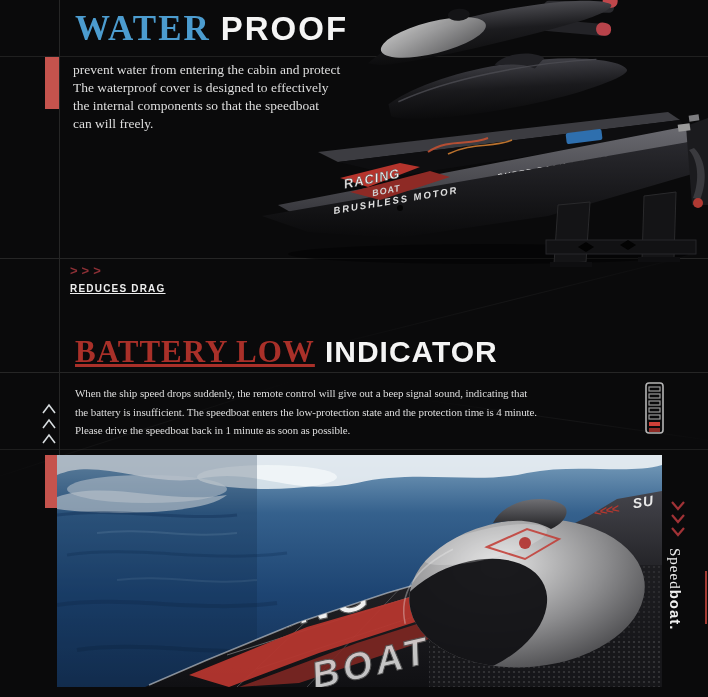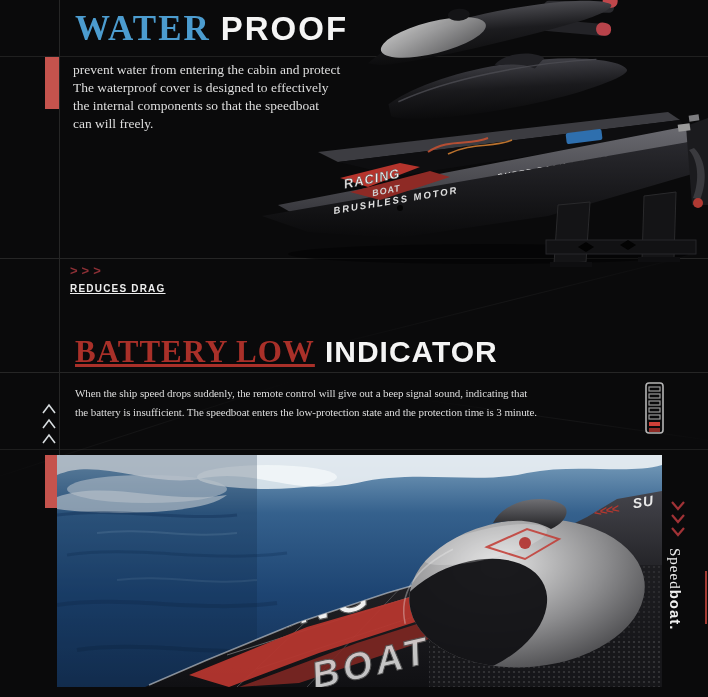--- a/index.html
+++ b/index.html
@@ -161,21 +161,22 @@
   </svg>
 
   <div class="rd-arrows">&gt;&gt;&gt;</div>
   <div class="rd-label">REDUCES DRAG</div>
 
   <div class="title2">
     <span class="title-serif" style="color:#a93029">BATTERY LOW</span><span class="title-sans">INDICATOR</span>
   </div>
   <div class="para para2">
     <div>When the ship speed drops suddenly, the remote control will give out a beep signal sound, indicating that</div>
-    <div>the battery is insufficient. The speedboat enters the low-protection state and the protection time is 3 minute.</div>
+    <div>the battery is insufficient. The speedboat enters the low-protection state and the protection time is 4 minute.</div>
+    <div>Please drive the speedboat back in 1 minute as soon as possible.</div>
   </div>
 
   <svg class="up-arrows" width="16" height="46" viewBox="0 0 16 46">
     <polyline points="2,12 8,4 14,12" fill="none" stroke="#d8dde0" stroke-width="1.6"></polyline>
     <polyline points="2,27 8,19 14,27" fill="none" stroke="#d8dde0" stroke-width="1.6"></polyline>
     <polyline points="2,42 8,34 14,42" fill="none" stroke="#d8dde0" stroke-width="1.6"></polyline>
   </svg>
 
   <svg class="battery" width="19" height="52" viewBox="0 0 19 52">
     <rect x="1" y="1" width="17" height="50" rx="3" fill="none" stroke="#b5b5b5" stroke-width="1.6"></rect>

